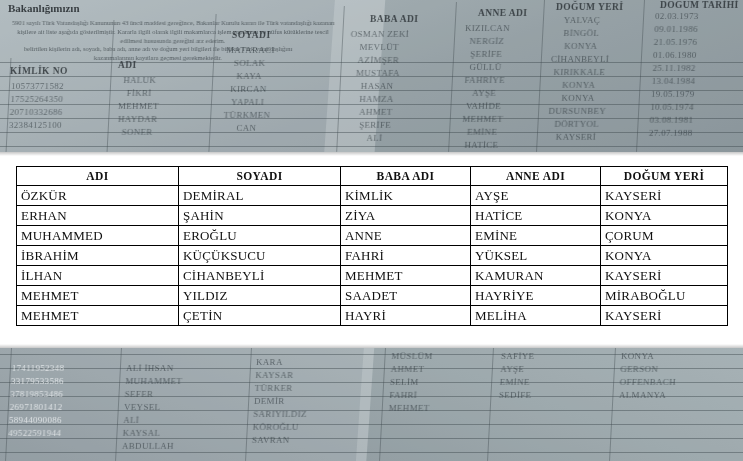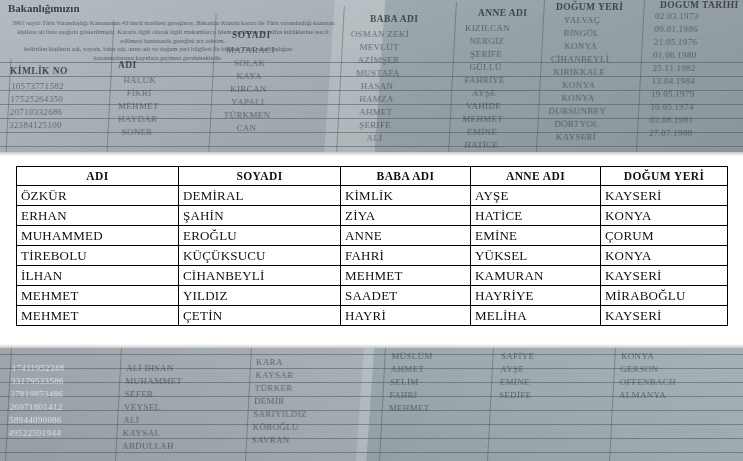--- a/index.html
+++ b/index.html
@@ -317,21 +317,21 @@
           <td>KONYA</td>
         </tr>
         <tr>
           <td>MUHAMMED</td>
           <td>EROĞLU</td>
           <td>ANNE</td>
           <td>EMİNE</td>
           <td>ÇORUM</td>
         </tr>
         <tr>
-          <td>TİREBOLU</td>
+          <td>İBRAHİM</td>
           <td>KÜÇÜKSUCU</td>
           <td>FAHRİ</td>
           <td>YÜKSEL</td>
           <td>KONYA</td>
         </tr>
         <tr>
           <td>İLHAN</td>
           <td>CİHANBEYLİ</td>
           <td>MEHMET</td>
           <td>KAMURAN</td>

